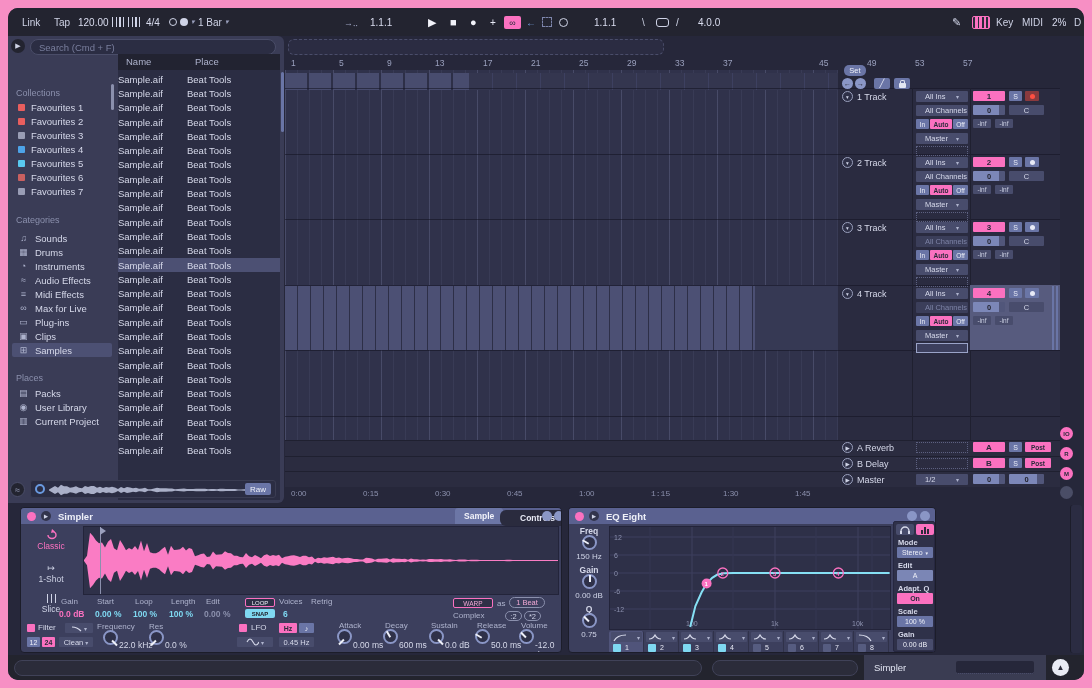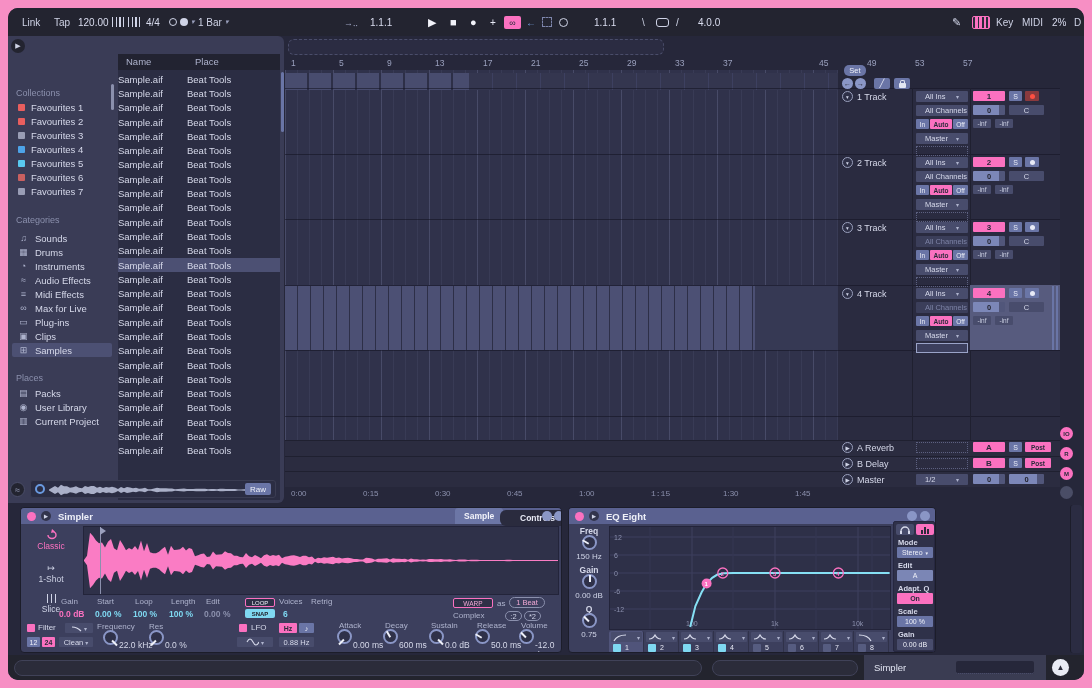--- a/index.html
+++ b/index.html
@@ -234,20 +234,23 @@
         <i class="keysicon"></i>
       </span>
     <span class="abs" style="left:988px">Key</span>
     <span class="abs" style="left:1014px">MIDI</span>
     <span class="abs tval" style="left:1044px">2%</span>
     <span class="abs" style="left:1066px">D</span>
   </div>
 
   <div class="browser">
     <div class="circlebtn abs" style="left:3px;top:3px">▶</div>
+    <div class="search">
+        <span>Search (Cmd + F)</span>
+      </div>
     <div class="nav-sec" style="top:52px">Collections</div>
     <div id="collections-list">
         <div class="nav-item" style="top: 64px;">
           <div class="swatch" style="background: rgb(232, 94, 94);"></div>
           <div>Favourites 1</div>
         </div>
         <div class="nav-item" style="top: 78px;">
           <div class="swatch" style="background: rgb(232, 94, 94);"></div>
           <div>Favourites 2</div>
         </div>
@@ -704,21 +707,21 @@
       <div class="chk" style="left:218px;top:116px"></div>
       <div class="plabel" style="left:230px;top:115px;color:#d6d9ea">LFO</div>
       <div class="smbox dd2" style="left:216px;top:129px;width:36px;height:10px">
           <svg width="13" height="8">
             <path d="M1,4 q3,-6 6,0 q3,6 6,0" stroke="#d6d9ea" fill="none" stroke-width="1.1"></path>
           </svg>
         </div>
       <div class="pinksm" style="left:258px;top:115px;width:18px;height:10px">Hz</div>
       <div class="bluebtn" style="left:278px;top:115px;width:15px;height:10px">♪</div>
       <div class="smbox" style="left:258px;top:129px;width:35px;height:10px">
-          <span>0.88 Hz</span>
+          <span>0.45 Hz</span>
         </div>
       <div id="simpler-env">
           <div class="plabel" style="left: 318px; top: 113px;">Attack</div>
           <div class="knob" style="left: 316px; top: 121px; --r: -135deg;">
             <i></i>
           </div>
           <div class="pvalue v-lite" style="left: 332px; top: 132px; font-weight: normal;">0.00 ms</div>
           <div class="plabel" style="left: 364px; top: 113px;">Decay</div>
           <div class="knob" style="left: 362px; top: 121px; --r: -30deg;">
             <i></i>

